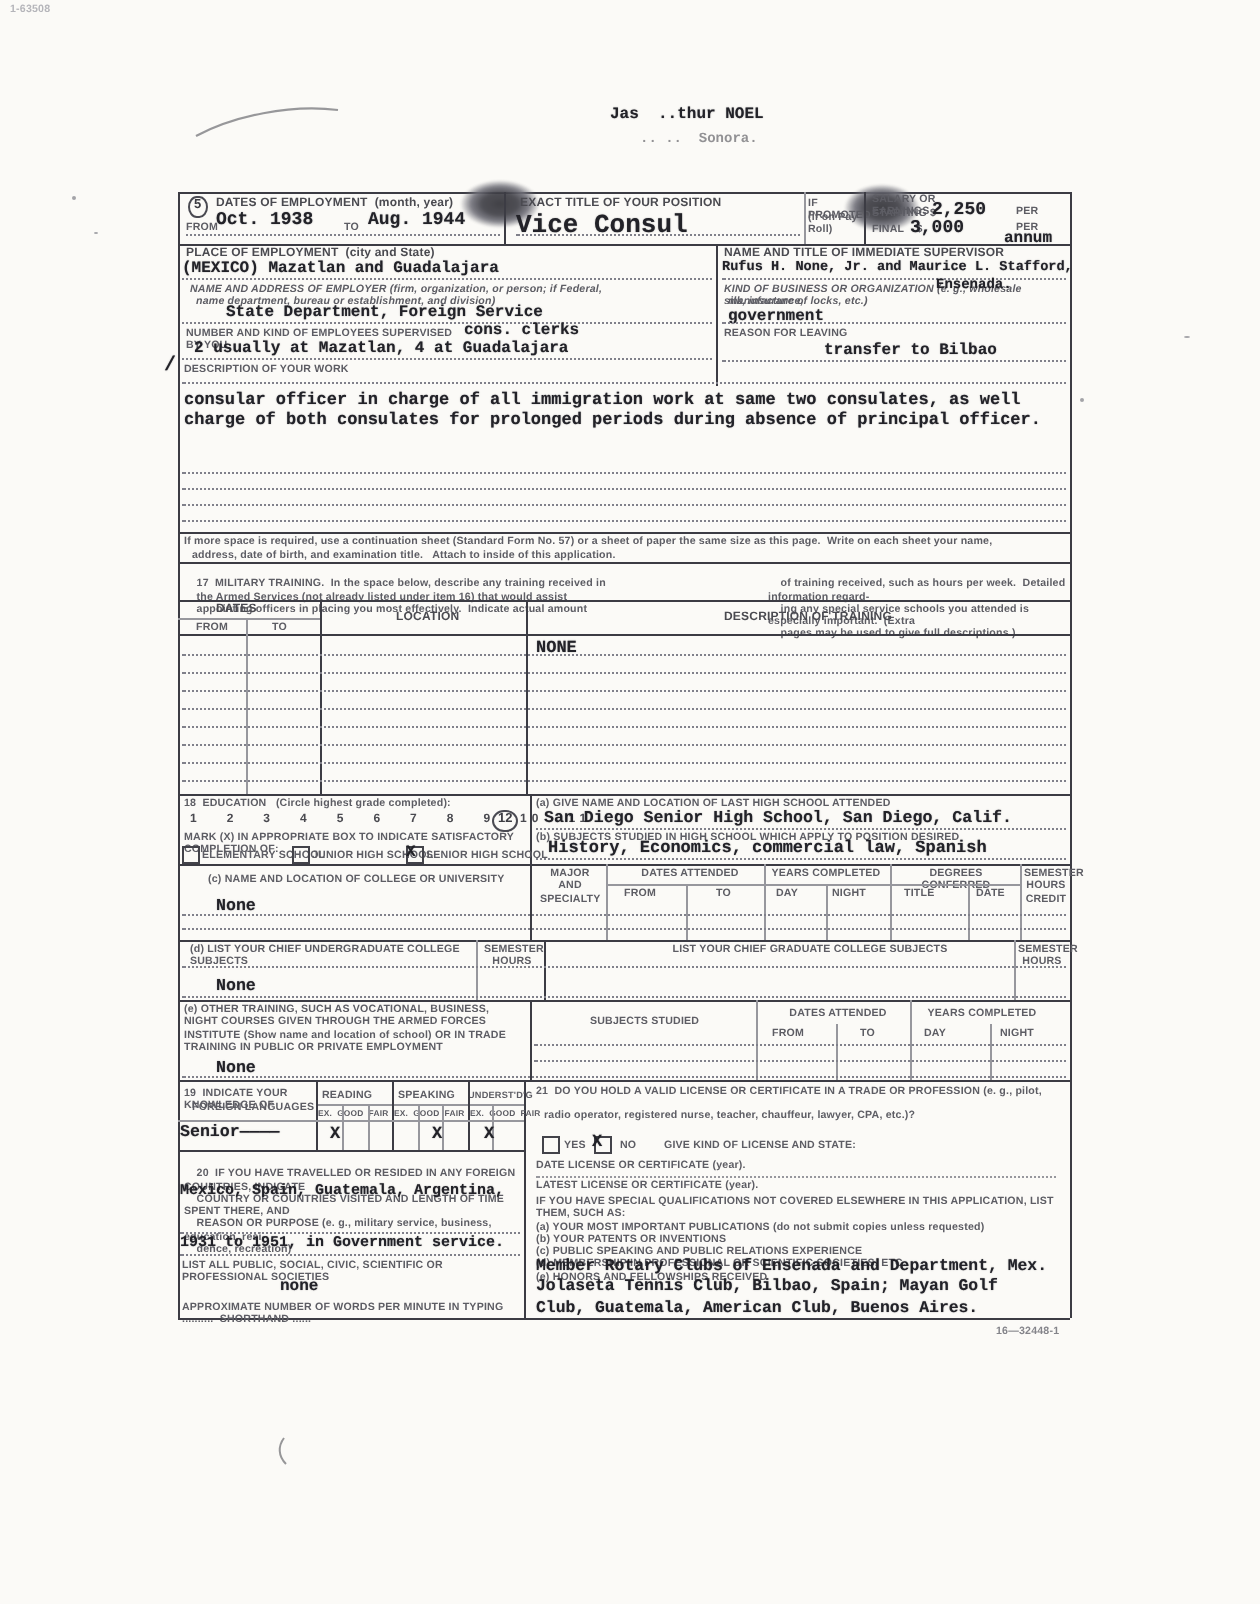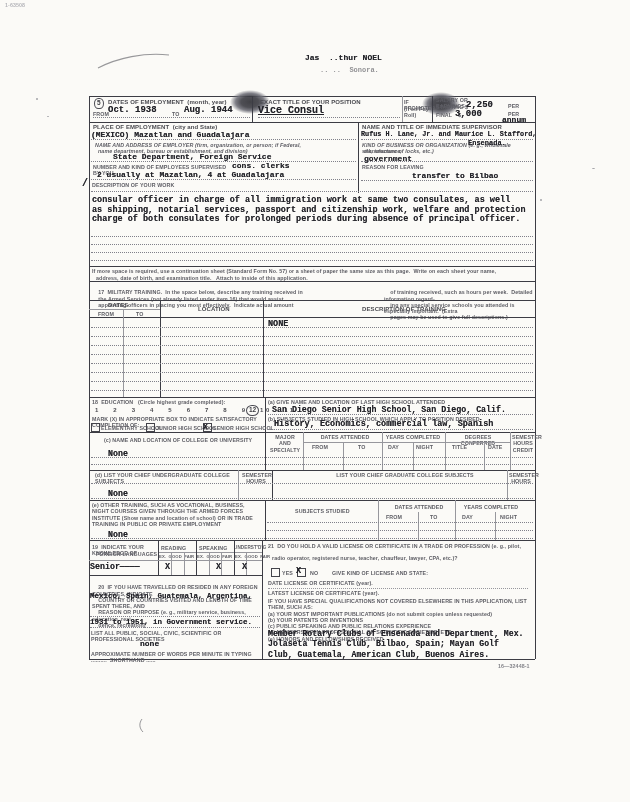--- a/index.html
+++ b/index.html
@@ -54,21 +54,21 @@
 
   <div class="circ" style="left:94px;top:98px;">5</div>
   <div class="lbl" style="left:108px;top:99px;width:135px;">DATES OF EMPLOYMENT  (month, year)</div>
   <div class="lbl l5" style="left:93px;top:111px;">FROM</div>
   <div class="ty" style="left:108px;top:106px;font-size:9px;">Oct. 1938</div>
   <div class="lbl l5" style="left:172px;top:111px;">TO</div>
   <div class="ty" style="left:184px;top:106px;font-size:9px;">Aug. 1944</div>
   <div class="dot" style="left:93px;top:117px;width:157px;"></div>
   <div class="vl" style="left:252px;top:96px;height:26px;"></div>
   <div class="lbl" style="left:260px;top:99px;width:120px;">EXACT TITLE OF YOUR POSITION</div>
-  <div class="ty" style="left:258px;top:106px;font-size:10px;text-decoration:underline;">Vice Consul</div>
+  <div class="ty" style="left:258px;top:106px;font-size:13px;">Vice Consul</div>
   <div class="dot" style="left:258px;top:117px;width:142px;"></div>
   <div class="vl f" style="left:402px;top:96px;height:26px;"></div>
   <div class="lbl l5" style="left:404px;top:99px;width:30px;">IF PROMOTED</div>
   <div class="lbl l5" style="left:404px;top:106px;width:34px;">(if on Pay Roll)</div>
   <div class="vl" style="left:432px;top:96px;height:26px;"></div>
   <div class="lbl l5" style="left:436px;top:97px;width:60px;">SALARY OR EARNINGS</div>
   <div class="lbl l5" style="left:436px;top:104px;">STARTING $</div>
   <div class="ty" style="left:466px;top:101px;font-size:9px;">2,250</div>
   <div class="lbl l5" style="left:508px;top:103px;">PER</div>
   <div class="lbl l5" style="left:436px;top:112px;">FINAL    $</div>
@@ -78,21 +78,21 @@
   <div class="hl" style="left:89px;top:122px;width:446px;"></div>
 
   <div class="ty" style="left:82px;top:179px;font-size:10px;">/</div>
 
   <div class="vl" style="left:358px;top:122px;height:71px;"></div>
 
   <div class="lbl" style="left:93px;top:124px;width:230px;">PLACE OF EMPLOYMENT  (city and State)</div>
   <div class="ty" style="left:91px;top:131px;font-size:8px;">(MEXICO) Mazatlan and Guadalajara</div>
   <div class="dot" style="left:91px;top:139px;width:265px;"></div>
   <div class="lbl" style="left:362px;top:124px;width:170px;">NAME AND TITLE OF IMMEDIATE SUPERVISOR</div>
-  <div class="ty" style="left:361px;top:131px;font-size:6.8px;">Rufus H. Lane, Jr. and Maurice L. Stafford,</div>
+  <div class="ty" style="left:361px;top:131px;font-size:6.8px;">Rufus H. None, Jr. and Maurice L. Stafford,</div>
   <div class="dot" style="left:361px;top:139px;width:172px;"></div>
 
   <div class="lbl l5" style="left:95px;top:142px;width:250px;font-style:italic;">NAME AND ADDRESS OF EMPLOYER (firm, organization, or person; if Federal,</div>
   <div class="lbl l5" style="left:98px;top:148px;width:250px;font-style:italic;">name department, bureau or establishment, and division)</div>
   <div class="ty" style="left:113px;top:153px;font-size:8px;">State Department, Foreign Service</div>
   <div class="dot" style="left:91px;top:161px;width:265px;"></div>
   <div class="lbl l5" style="left:362px;top:142px;width:160px;font-style:italic;">KIND OF BUSINESS OR ORGANIZATION (e. g., wholesale silk, insurance,</div>
   <div class="lbl l5" style="left:364px;top:148px;width:160px;font-style:italic;">manufacture of locks, etc.)</div>
   <div class="ty" style="left:468px;top:140px;font-size:7px;">Ensenada.</div>
   <div class="ty" style="left:364px;top:155px;font-size:8px;">government</div>
@@ -103,21 +103,20 @@
   <div class="ty" style="left:97px;top:171px;font-size:8px;">2 usually at Mazatlan, 4 at Guadalajara</div>
   <div class="dot" style="left:91px;top:179px;width:265px;"></div>
   <div class="lbl l5" style="left:362px;top:164px;">REASON FOR LEAVING</div>
   <div class="ty" style="left:412px;top:172px;font-size:8px;">transfer to Bilbao</div>
   <div class="dot" style="left:361px;top:180px;width:172px;"></div>
 
   <div class="lbl l5" style="left:92px;top:182px;">DESCRIPTION OF YOUR WORK</div>
   <div class="dot" style="left:91px;top:191px;width:442px;"></div>
   <div style="position:absolute;left:92px;top:196px;width:442px;">
     <div class="ty" style="position:static;font-size:8.5px;line-height:9.6px;">consular officer in charge of all immigration work at same two consulates, as well</div>
-    <div class="ty" style="position:static;font-size:8.5px;line-height:9.6px;">as shipping, notarial services, passport and citizenship work, welfare and protection</div>
     <div class="ty" style="position:static;font-size:8.5px;line-height:9.6px;">charge of both consulates for prolonged periods during absence of principal officer.</div>
   </div>
   <div class="dot" style="left:91px;top:236px;width:442px;"></div>
   <div class="dot" style="left:91px;top:244px;width:442px;"></div>
   <div class="dot" style="left:91px;top:252px;width:442px;"></div>
   <div class="dot" style="left:91px;top:260px;width:442px;"></div>
 
   <div class="hl" style="left:89px;top:266px;width:446px;"></div>
   <div class="lbl l5" style="left:92px;top:268px;width:440px;">If more space is required, use a continuation sheet (Standard Form No. 57) or a sheet of paper the same size as this page.  Write on each sheet your name,</div>
   <div class="lbl l5" style="left:96px;top:275px;width:400px;">address, date of birth, and examination title.   Attach to inside of this application.</div>

